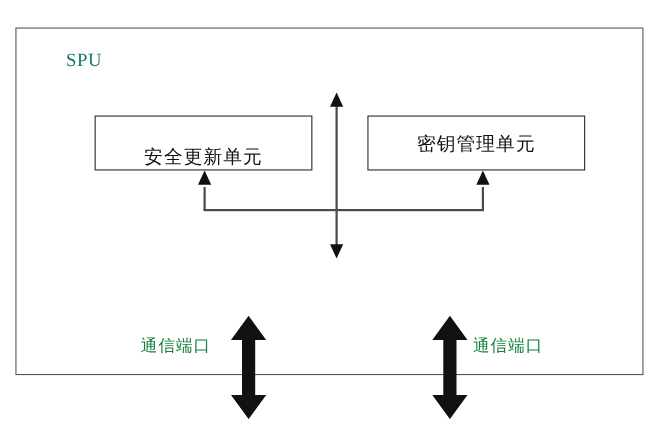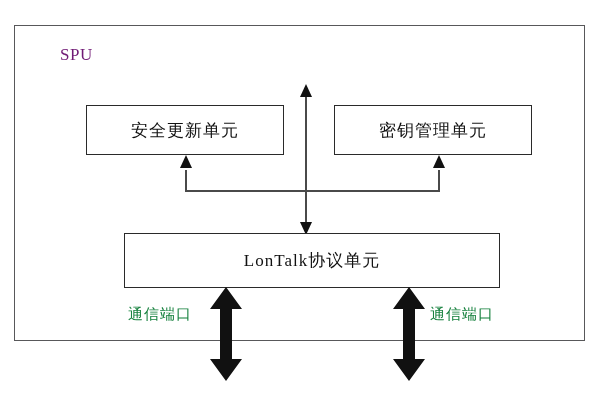--- a/index.html
+++ b/index.html
@@ -25,21 +25,21 @@
     height: 316px;
     border: 1.5px solid #58585a;
     box-sizing: border-box;
     background: transparent;
   }
   .spu-label {
     position: absolute;
     left: 60px;
     top: 45px;
     font-size: 17px;
-    color: #701a75;
+    color: #0f766e;
     letter-spacing: 0.5px;
     white-space: nowrap;
   }
 
   
   .unit-box {
     position: absolute;
     box-sizing: border-box;
     border: 1.5px solid #2a2a2a;
     background: #ffffff;
@@ -58,20 +58,21 @@
     left: 208px;
     top: 37px;
     width: 196px;
     height: 48px;
   }
   #box-secupdate {
     left: 86px;
     top: 105px;
     width: 198px;
     height: 50px;
+    align-items: flex-end;
   }
   #box-keymgmt {
     left: 334px;
     top: 105px;
     width: 198px;
     height: 50px;
   }
   #box-lontalk {
     left: 124px;
     top: 233px;
@@ -148,23 +149,20 @@
 
 
   <div class="unit-box" id="box-secupdate">
     <span class="unit-label">安全更新单元</span>
   </div>
 
   <div class="unit-box" id="box-keymgmt">
     <span class="unit-label">密钥管理单元</span>
   </div>
 
-  <div class="unit-box" id="box-lontalk">
-    <span class="unit-label">LonTalk协议单元</span>
-  </div>
 
   <div class="port-arrow" style="left:209px; top:287px;">
     <svg width="34" height="94" viewBox="0 0 34 94" xmlns="http://www.w3.org/2000/svg">
       <polygon points="17,0 33,22 23,22 23,72 33,72 17,94 1,72 11,72 11,22 1,22" fill="#111111"></polygon>
     </svg>
   </div>
 
   <div class="port-arrow" style="left:392px; top:287px;">
     <svg width="34" height="94" viewBox="0 0 34 94" xmlns="http://www.w3.org/2000/svg">
       <polygon points="17,0 33,22 23,22 23,72 33,72 17,94 1,72 11,72 11,22 1,22" fill="#111111"></polygon>

